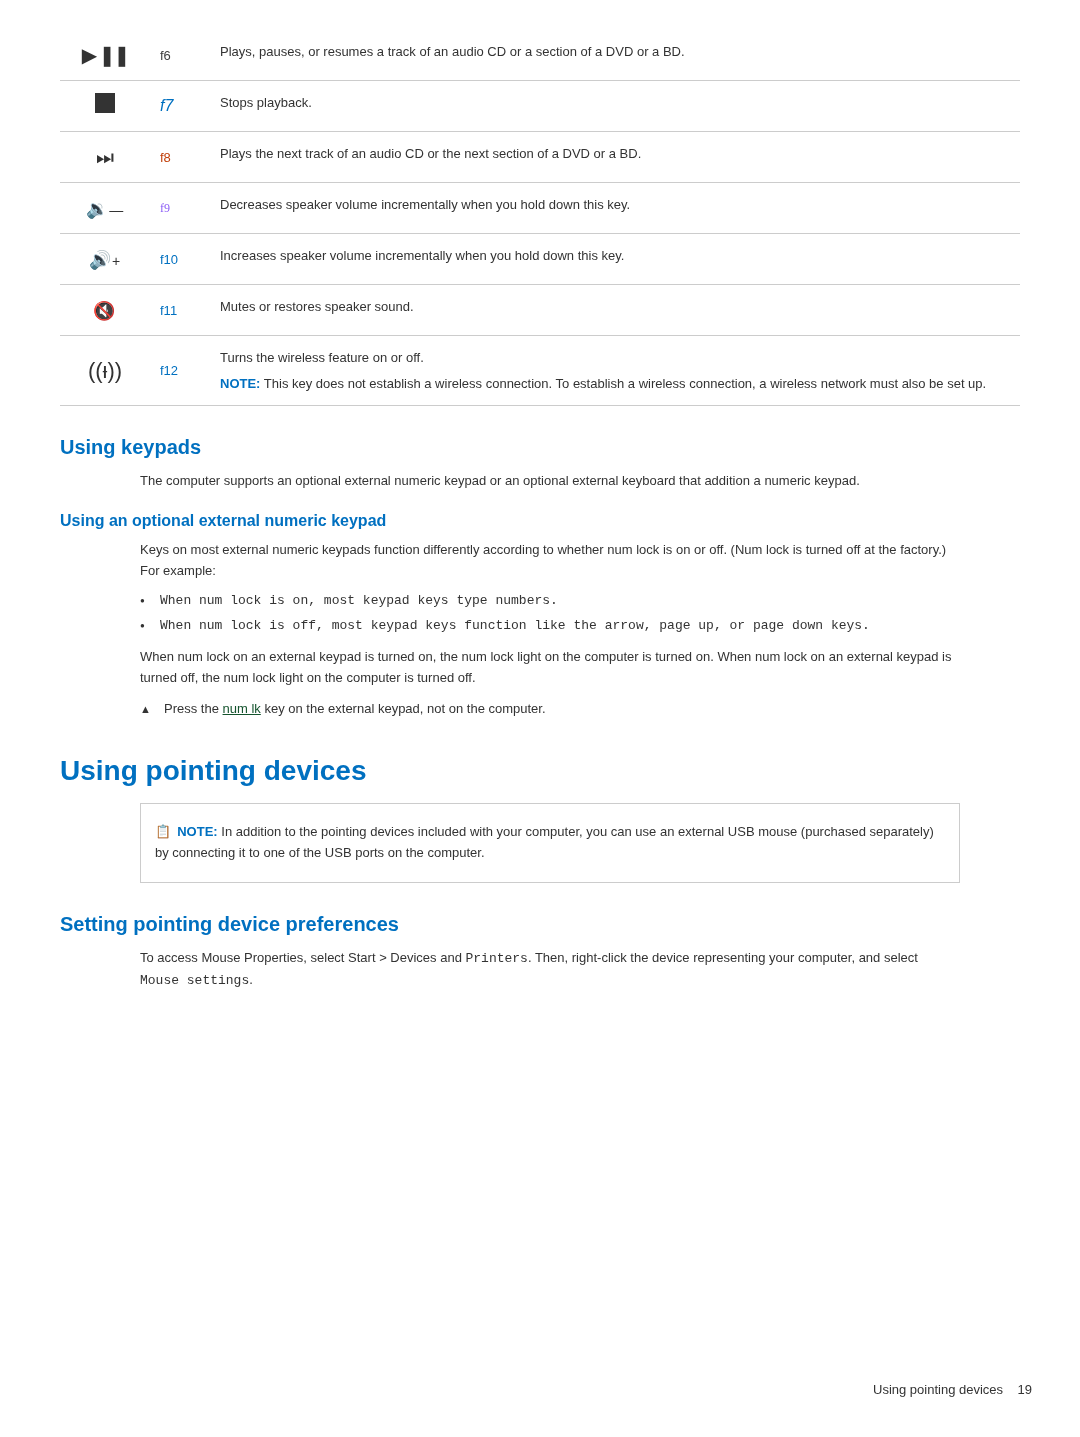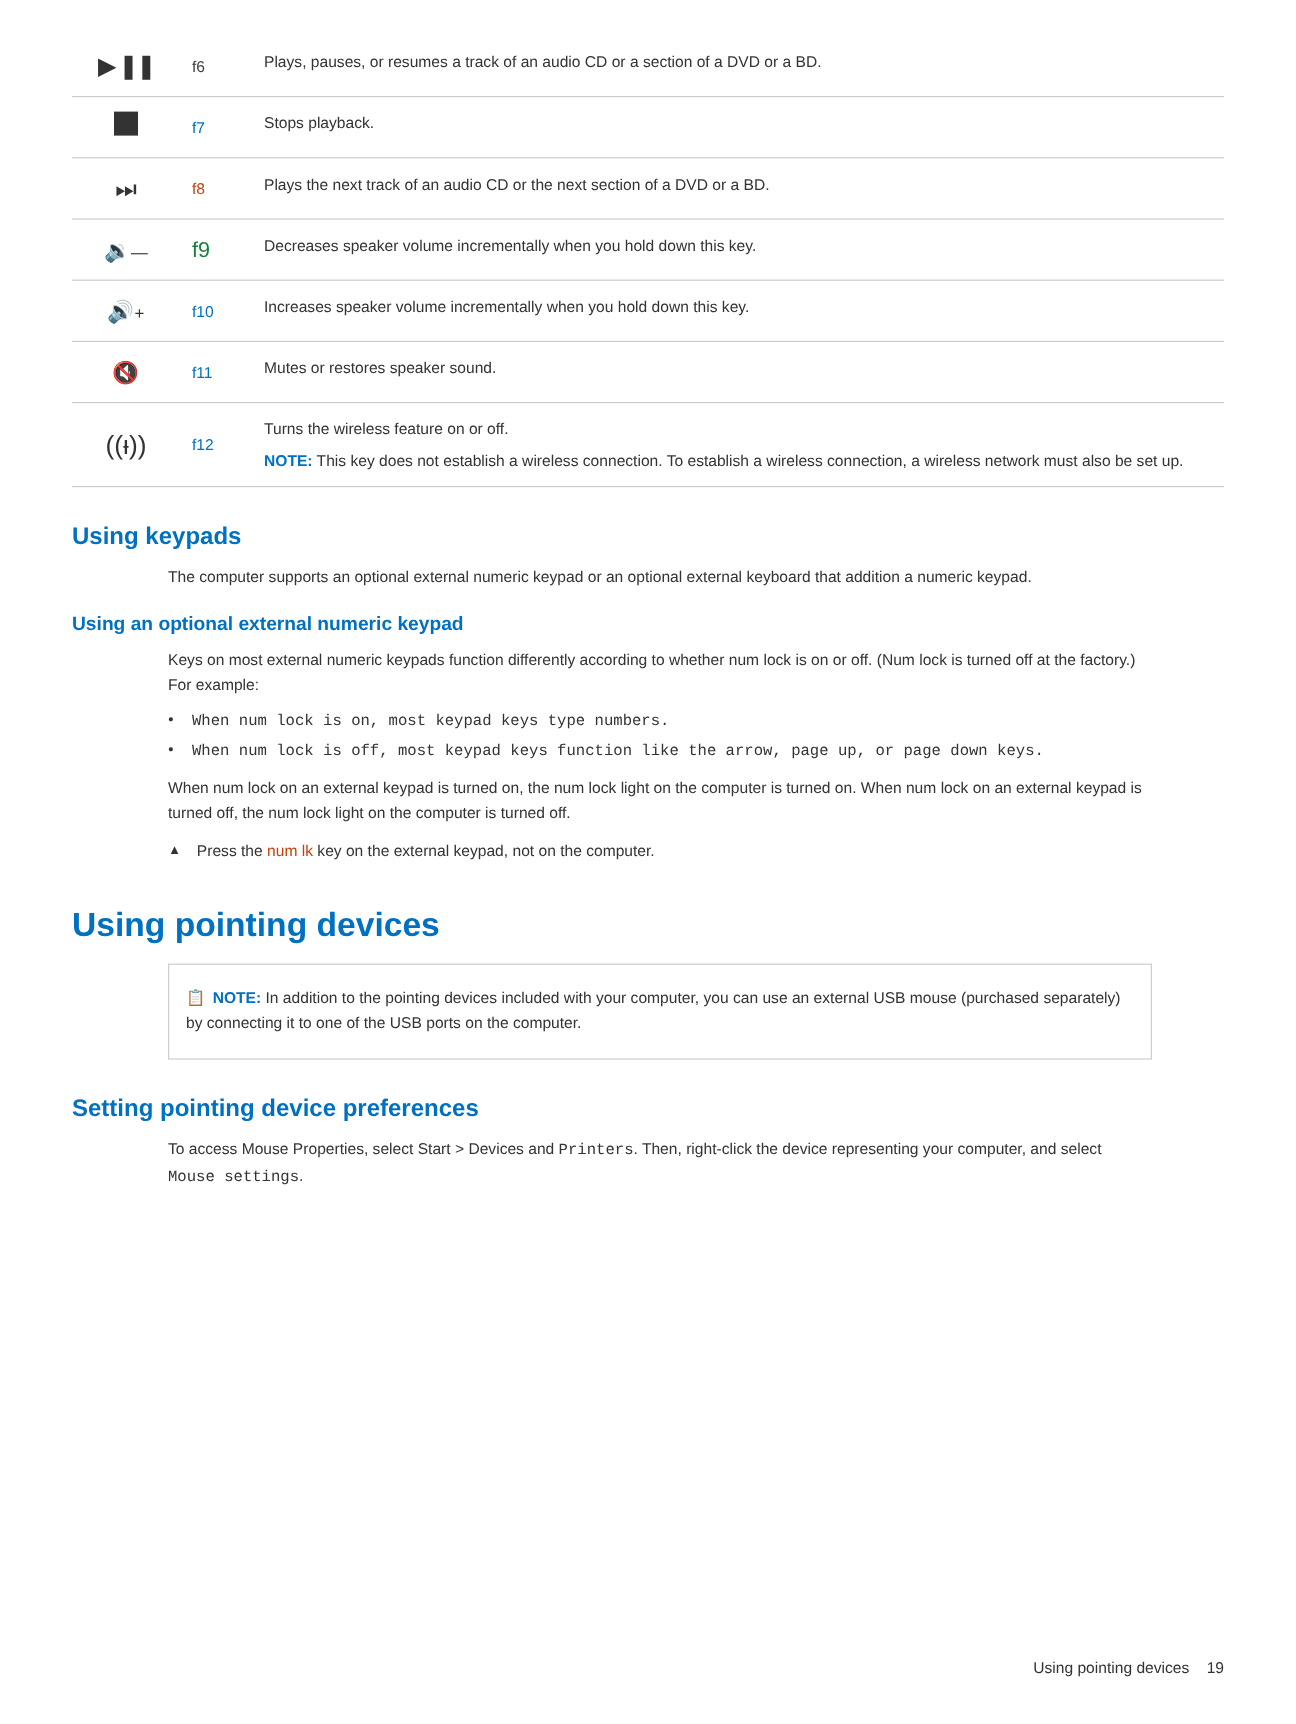--- a/index.html
+++ b/index.html
@@ -159,35 +159,36 @@
     .note-box .note-icon {
       display: inline-block;
       margin-right: 6px;
       font-size: 13px;
     }
 
     
     .page-footer {
       position: absolute;
       bottom: 40px;
-      right: 60px;
+      right: 48px;
       font-size: 13px;
       color: #333;
     }
 
     
     .icon-play-pause { font-size: 20px; letter-spacing: -2px; }
     .icon-next { font-size: 20px; }
     .icon-vol-down { font-size: 18px; }
     .icon-vol-up { font-size: 18px; }
     .icon-mute { font-size: 18px; }
     .icon-wireless { font-size: 18px; }
 
     .link-text {
-      color: #c2410c;
+      color: #14532d;
+      text-decoration: underline;
     }
 
     .monospace {
       font-family: 'Courier New', Courier, monospace;
     }
 
     .relative-page { position: relative; }
   </style>
 </head>
 <body>
@@ -196,31 +197,31 @@
 
   <table class="fn-table">
     <tbody id="table-body">
     <tr>
       <td><span class="icon-play-pause">▶ ❚❚</span></td>
       <td style="color:#404040;font-size:13px;">f6</td>
       <td><span>Plays, pauses, or resumes a track of an audio CD or a section of a DVD or a BD.</span></td>
     </tr>
         <tr>
       <td><span style="display:inline-block;width:20px;height:20px;background:#333;"></span></td>
-      <td style="color:#0070c0;font-size:13px;">f7</td>
+      <td style="color:#0070c0;font-size:16px;font-style:italic;">f7</td>
       <td><span>Stops playback.</span></td>
     </tr>
         <tr>
       <td><span class="icon-next">⏭</span></td>
       <td style="color:#c2410c;font-size:13px;">f8</td>
       <td><span>Plays the next track of an audio CD or the next section of a DVD or a BD.</span></td>
     </tr>
         <tr>
       <td><span class="icon-vol-down">🔉<span style="font-size:14px;">—</span></span></td>
-      <td style="color:#15803d;font-size:18px;">f9</td>
+      <td style="color:#8b5cf6;font-size:12px;font-family:Liberation Serif, serif;">f9</td>
       <td><span>Decreases speaker volume incrementally when you hold down this key.</span></td>
     </tr>
         <tr>
       <td><span class="icon-vol-up">🔊<span style="font-size:14px;">+</span></span></td>
       <td style="color:#0070c0;font-size:13px;">f10</td>
       <td><span>Increases speaker volume incrementally when you hold down this key.</span></td>
     </tr>
         <tr>
       <td><span class="icon-mute">🔇</span></td>
       <td style="color:#0070c0;font-size:13px;">f11</td>

